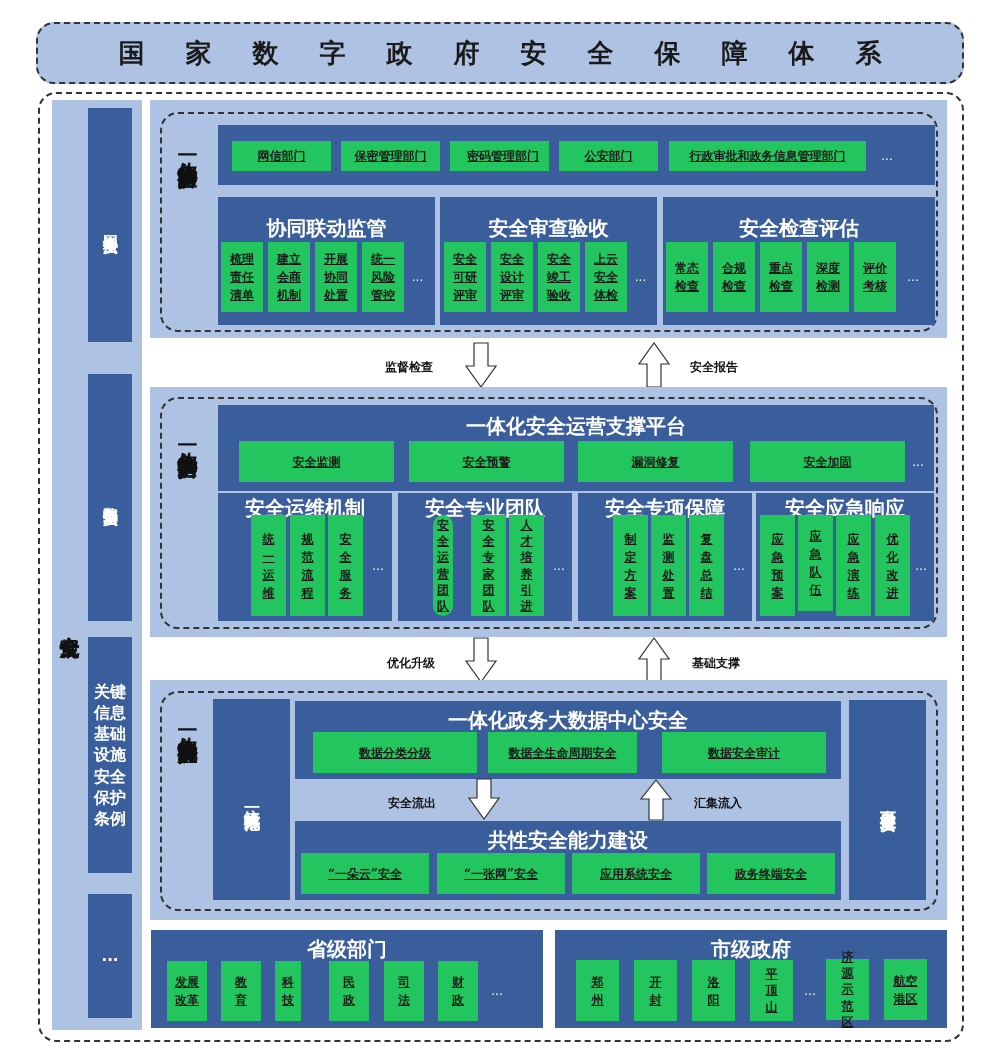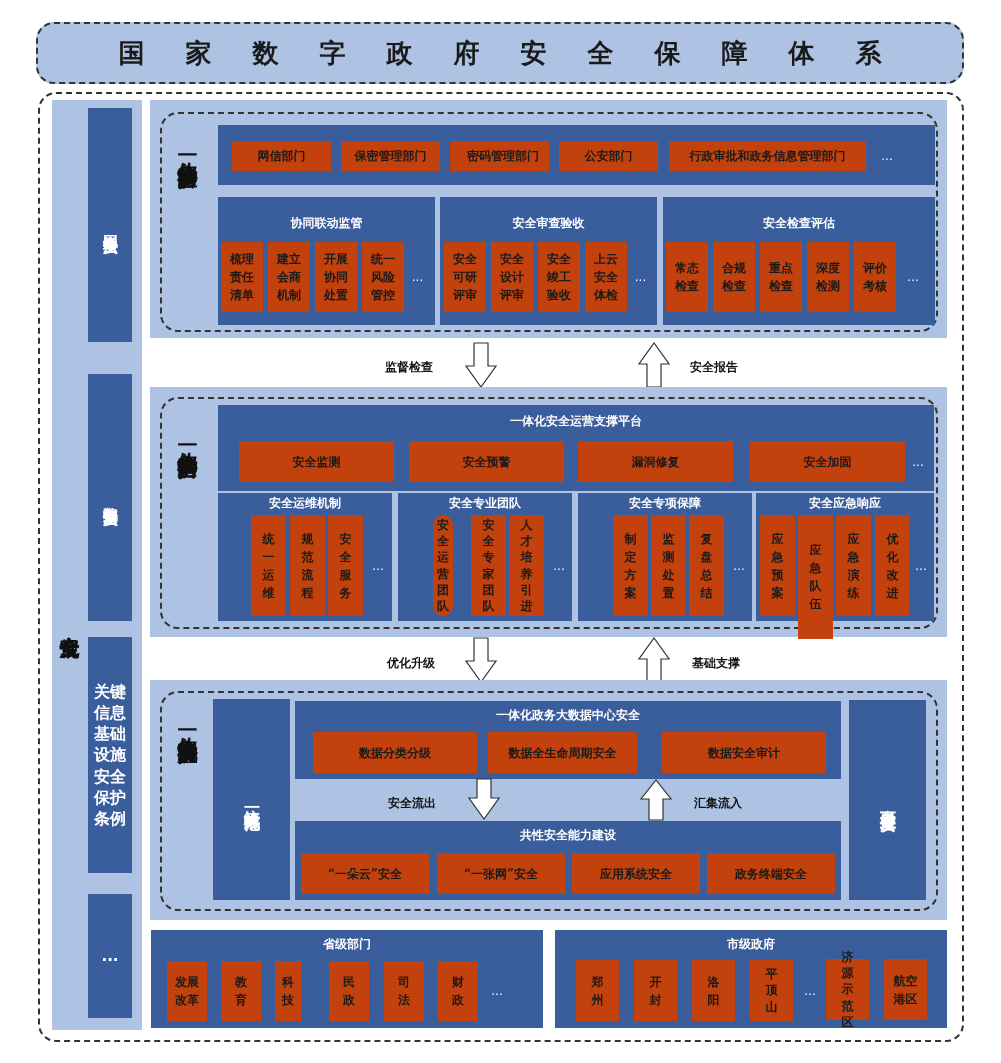--- a/index.html
+++ b/index.html
@@ -2,41 +2,41 @@
 <html><head>
 <meta charset="utf-8">
 <style>
   * { box-sizing: border-box; margin: 0; padding: 0; }
   html, body { width: 1001px; height: 1063px; background: #ffffff; overflow: hidden; }
   body { position: relative; font-family: "DejaVu Sans", "Liberation Sans", sans-serif; color: #1a1a1a; }
 
   .abs { position: absolute; }
   .light { background: #aec3e3; }
   .dark { background: #3a5d9b; color: #ffffff; }
-  .white { background: #c2410c; color: #1a1a1a; }
+  .white { background: #22c55e; color: #1a1a1a; text-decoration: underline; }
   .dash { border: 2px dashed #333333; border-radius: 18px; }
 
   
   #title-banner { left: 36px; top: 22px; width: 928px; height: 62px; border-radius: 18px; border: 2px dashed #333; background: #aec3e3; display: flex; align-items: center; }
   #title-text { display: flex; width: 100%; justify-content: space-around; padding: 0 60px; font-size: 26px; font-weight: bold; font-family: "DejaVu Serif", "Liberation Serif", serif; letter-spacing: 0; }
   #title-text span { display: inline-block; }
 
   
   #outer-frame { left: 38px; top: 92px; width: 926px; height: 950px; border: 2px dashed #333; border-radius: 18px; }
 
   
   #law-column { left: 52px; top: 100px; width: 90px; height: 930px; }
   .law-box { position: absolute; left: 36px; width: 44px; background: #3a5d9b; color: #fff; display: flex; align-items: center; justify-content: center; font-size: 15px; font-weight: bold; line-height: 1.25; text-align: center; }
   .vtext { writing-mode: vertical-rl; text-orientation: upright; letter-spacing: 1px; }
   #compliance-label { position: absolute; left: 2px; top: 520px; width: 30px; font-size: 20px; font-weight: bold; font-family: "DejaVu Serif", "Liberation Serif", serif; color: #111; }
 
   .section-label { position: absolute; font-size: 20px; font-weight: bold; color: #111; font-family: "DejaVu Serif", "Liberation Serif", serif; line-height: 1.05; }
 
   .box-label { display: flex; align-items: center; justify-content: center; font-size: 12px; font-family: "DejaVu Serif", "Liberation Serif", serif; font-weight: bold; text-align: center; line-height: 1.5; }
-  .group-title { text-align: center; color: #fff; font-size: 12px; font-weight: bold; }
+  .group-title { text-align: center; color: #fff; font-size: 20px; font-weight: bold; }
   .ellipsis { color: #fff; font-size: 12px; display: flex; align-items: center; justify-content: center; }
 
   .flow-label { font-size: 12px; font-weight: bold; font-family: "DejaVu Serif", "Liberation Serif", serif; color: #111; }
 
   .arrow svg { display: block; }
 </style>
 </head>
 <body>
 
 <div id="title-banner" class="abs">
@@ -161,21 +161,21 @@
 </div>
 <div class="abs white box-label" style="left:613px;top:515px;width:35px;height:101px;padding:0 10px;">制定方案</div>
 <div class="abs white box-label" style="left:651px;top:515px;width:35px;height:101px;padding:0 10px;">监测处置</div>
 <div class="abs white box-label" style="left:689px;top:515px;width:35px;height:101px;padding:0 10px;">复盘总结</div>
 <div class="abs ellipsis" style="left:728px;top:515px;width:22px;height:101px;">...</div>
 
 <div class="abs dark" style="left:756px;top:493px;width:178px;height:128px;">
   <div class="group-title" style="margin-top:2px;">安全应急响应</div>
 </div>
 <div class="abs white box-label" style="left:760px;top:515px;width:35px;height:101px;padding:0 10px;">应急预案</div>
-<div class="abs white box-label" style="left:798px;top:515px;width:35px;height:124px;padding:16px 10px;">应急队伍</div>
+<div class="abs white box-label" style="left:798px;top:515px;width:35px;height:96px;padding:16px 10px;">应急队伍</div>
 <div class="abs white box-label" style="left:836px;top:515px;width:35px;height:101px;padding:0 10px;">应急演练</div>
 <div class="abs white box-label" style="left:875px;top:515px;width:35px;height:101px;padding:0 10px;">优化改进</div>
 <div class="abs ellipsis" style="left:910px;top:515px;width:22px;height:101px;">...</div>
 
 <div class="abs flow-label" style="left:387px;top:655px;">优化升级</div>
 <div class="abs arrow" style="left:465px;top:637px;">
   <svg width="32" height="46" viewBox="0 0 32 46">
       <path d="M9 1 H23 V24 H31 L16 45 L1 24 H9 Z" fill="#fff" stroke="#333" stroke-width="1.2"></path>
     </svg>
 </div>

